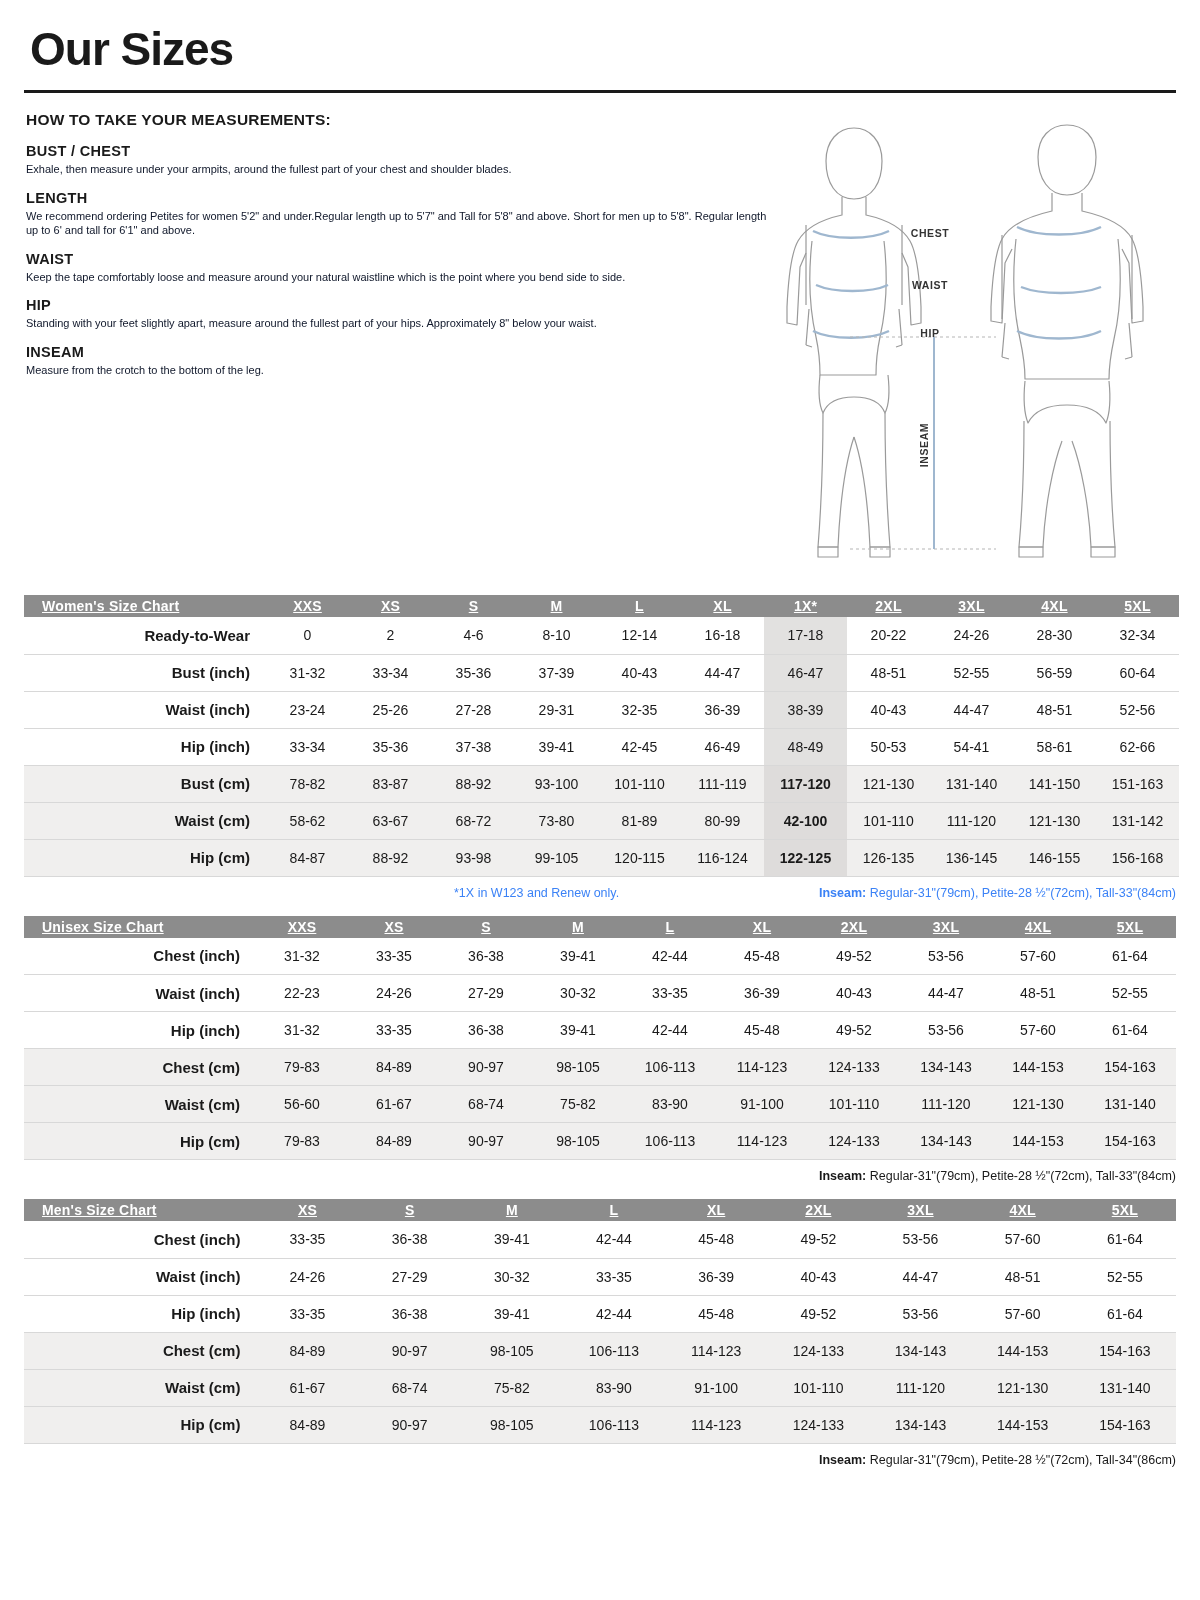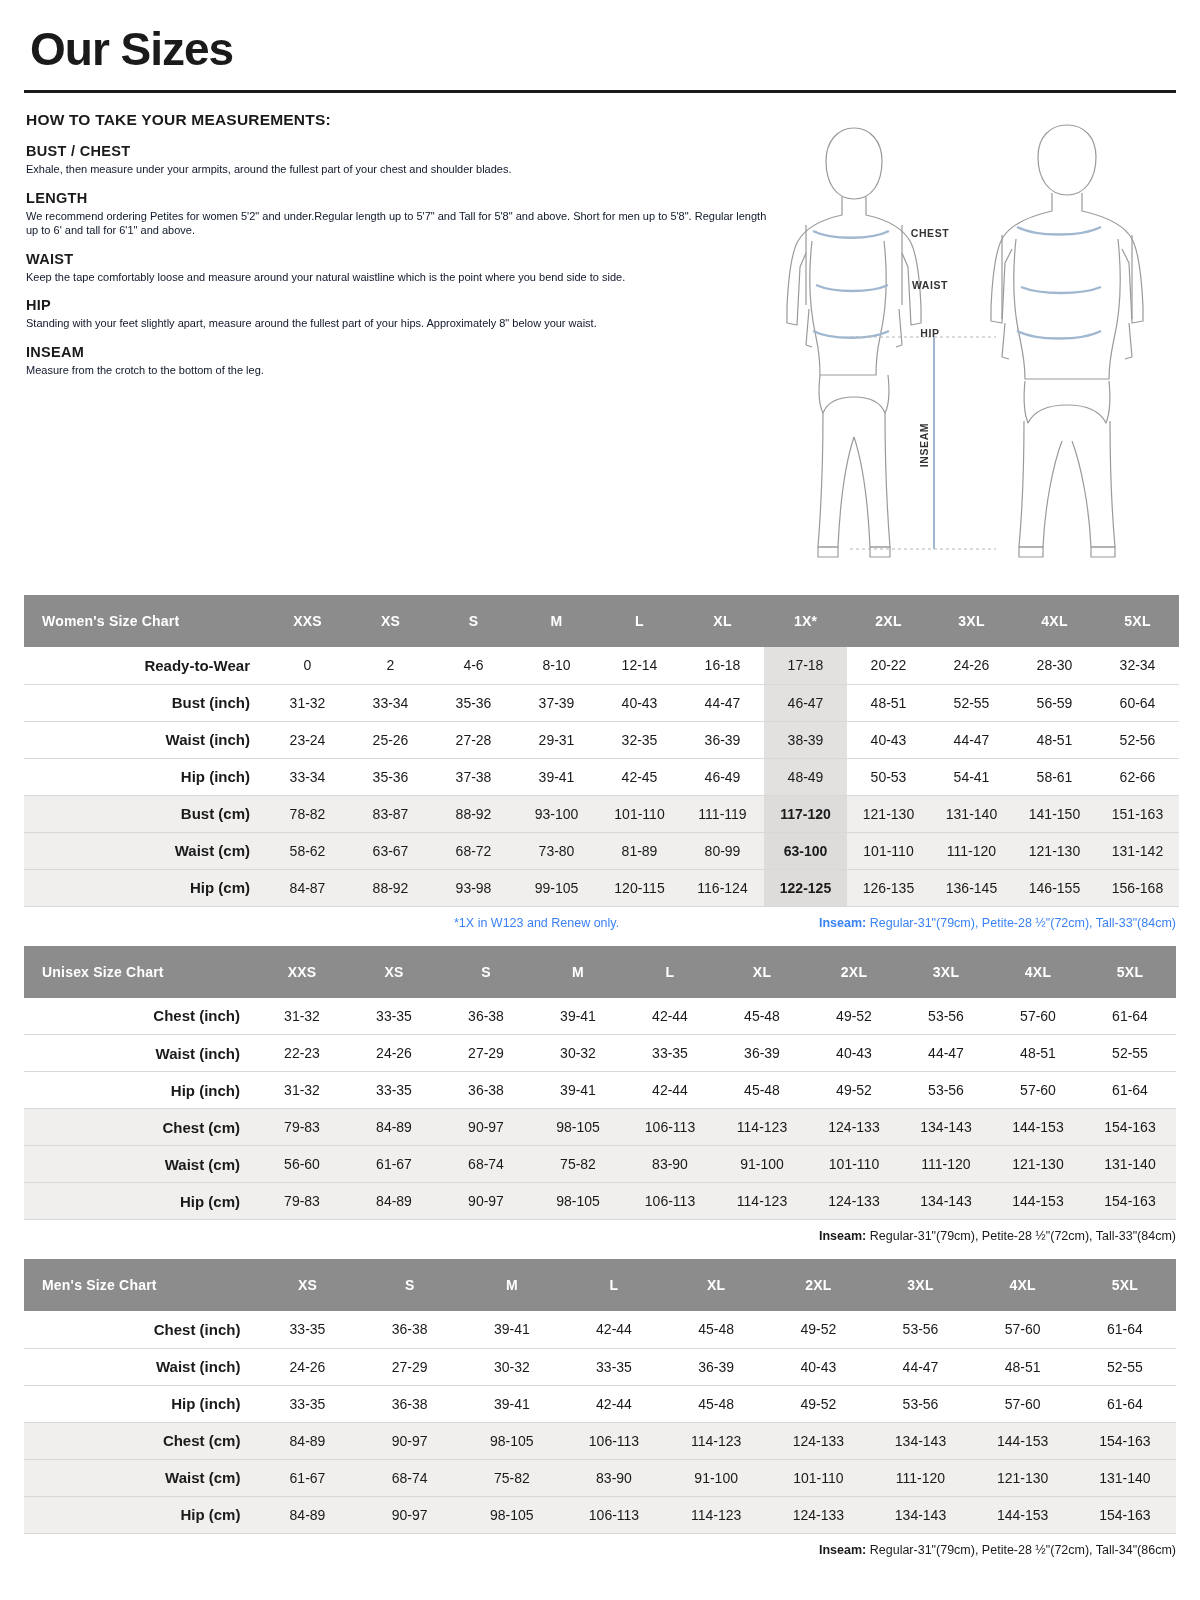--- a/index.html
+++ b/index.html
@@ -48,24 +48,25 @@
     width: 1152px;
     table-layout: fixed;
     font-size: 13.5px;
   }
   .tbl-wrap { margin-top: 16px; }
   thead th {
     background: #8c8c8c;
     color: #ffffff;
     font-weight: bold;
     font-size: 14px;
-    height: 52px;
+    height: 22px;
     text-align: center;
     letter-spacing: .2px;
     border: none;
+    text-decoration: underline;
   }
   thead th.rowhead {
     text-align: left;
     padding-left: 18px;
     font-size: 14px;
   }
   tbody td {
     height: 37px;
     text-align: center;
     border-bottom: 1px solid #d8d8d8;
@@ -287,21 +288,21 @@
           <td>151-163</td>
         </tr>
         <tr class="shade">
           <td class="rowhead">Waist (cm)</td>
           <td>58-62</td>
           <td>63-67</td>
           <td>68-72</td>
           <td>73-80</td>
           <td>81-89</td>
           <td>80-99</td>
-          <td class="hl">63-100</td>
+          <td class="hl">42-100</td>
           <td>101-110</td>
           <td>111-120</td>
           <td>121-130</td>
           <td>131-142</td>
         </tr>
         <tr class="shade">
           <td class="rowhead">Hip (cm)</td>
           <td>84-87</td>
           <td>88-92</td>
           <td>93-98</td>

